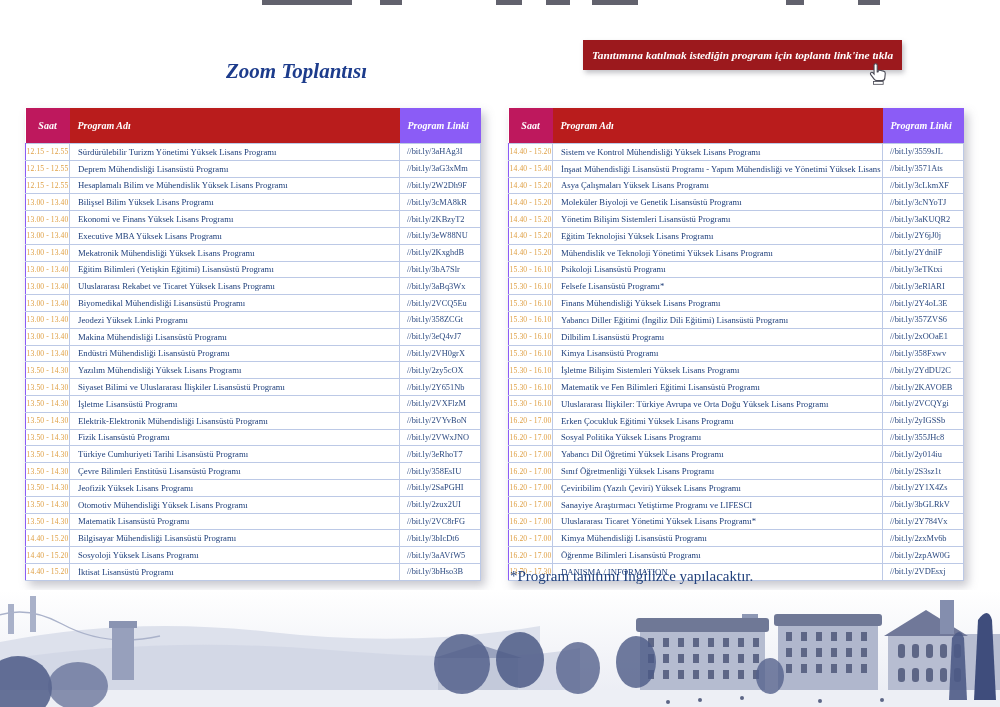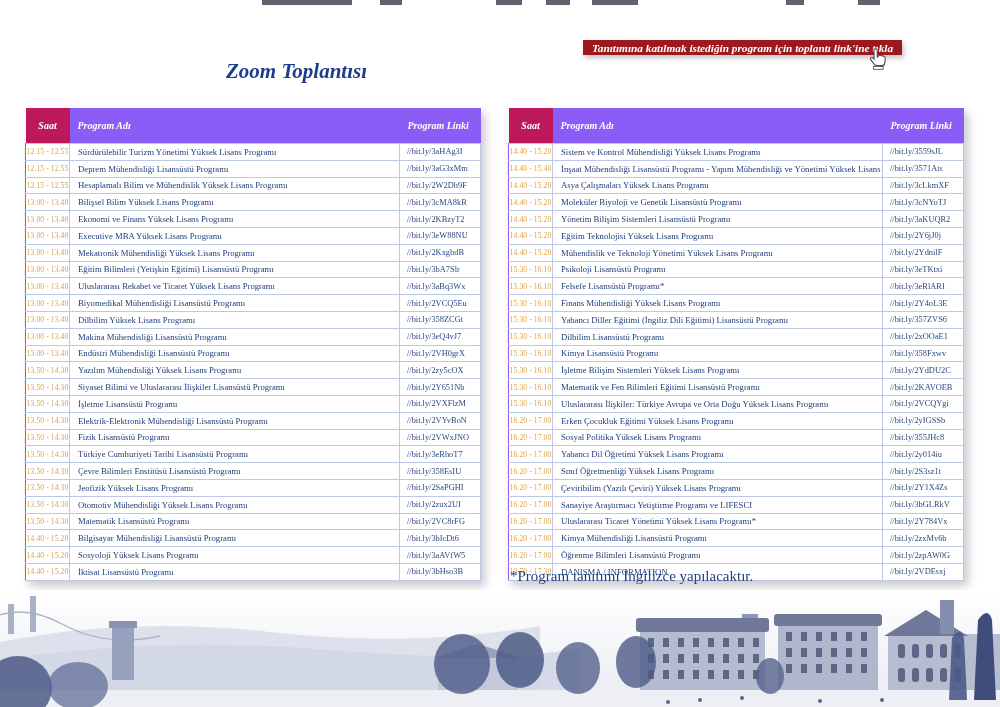--- a/index.html
+++ b/index.html
@@ -29,21 +29,21 @@
 
   
   .title {
     position:absolute; left:226px; top:32px;
     color:#1d3c8c; font-style:italic; font-weight:bold;
     font-size:21px; line-height:26px;
   }
 
   
   .cta {
-    position:absolute; left:583px; top:40px; width:319px; height:15px;
+    position:absolute; left:583px; top:40px; width:319px; height:30px;
     background:#9c191d; color:#ffffff; display:flex; align-items:center;
     justify-content:center; font-style:italic; font-weight:bold; font-size:11.3px;
     box-shadow:2px 3px 5px rgba(80,80,95,.35);
   }
   .hand-cursor { position:absolute; right:14px; bottom:-19px; }
 
   
   .tbl {
     position:absolute; top:108px; width:455px;
     border-collapse:collapse; table-layout:fixed;
@@ -53,21 +53,21 @@
   .tbl.left  { left:25px; }
   .tbl.right { left:508px; }
   .tbl col.c-time { width:44px; }
   .tbl col.c-name { width:330px; }
   .tbl col.c-link { width:81px; }
   .tbl th {
     height:19px; color:#ffffff; font-style:italic; font-weight:bold;
     font-size:10px; text-align:left; padding:0 0 0 8px; vertical-align:middle;
   }
   .tbl th.h-time { background:#be185d; text-align:center; padding:12px; }
-  .tbl th.h-name { background:#8b5cf6; }
+  .tbl th.h-name { background:#b91c1c; }
   .tbl th.h-link { background:#8b5cf6; }
   .tbl td {
     height:16.8px; vertical-align:middle;
     border:1px solid #bcc9e6; border-top:none;
     font-size:8.7px; overflow:hidden; white-space:nowrap;
   }
   .tbl tbody tr:first-child td { border-top:1px solid #bcc9e6; }
   .tbl td.time {
     color:#dfa045; text-align:center; font-size:7.6px; letter-spacing:.1px;
     border-left:1px solid #8b5cf6;
@@ -173,21 +173,21 @@
           <td class="name">Uluslararası Rekabet ve Ticaret Yüksek Lisans Programı</td>
           <td class="link">//bit.ly/3aBq3Wx</td>
         </tr>
         <tr>
           <td class="time">13.00 - 13.40</td>
           <td class="name">Biyomedikal Mühendisliği Lisansüstü Programı</td>
           <td class="link">//bit.ly/2VCQ5Eu</td>
         </tr>
         <tr>
           <td class="time">13.00 - 13.40</td>
-          <td class="name">Dilbilim Yüksek Lisans Programı</td>
+          <td class="name">Jeodezi Yüksek Linki Programı</td>
           <td class="link">//bit.ly/358ZCGt</td>
         </tr>
         <tr>
           <td class="time">13.00 - 13.40</td>
           <td class="name">Makina Mühendisliği Lisansüstü Programı</td>
           <td class="link">//bit.ly/3eQ4vJ7</td>
         </tr>
         <tr>
           <td class="time">13.00 - 13.40</td>
           <td class="name">Endüstri Mühendisliği Lisansüstü Programı</td>

